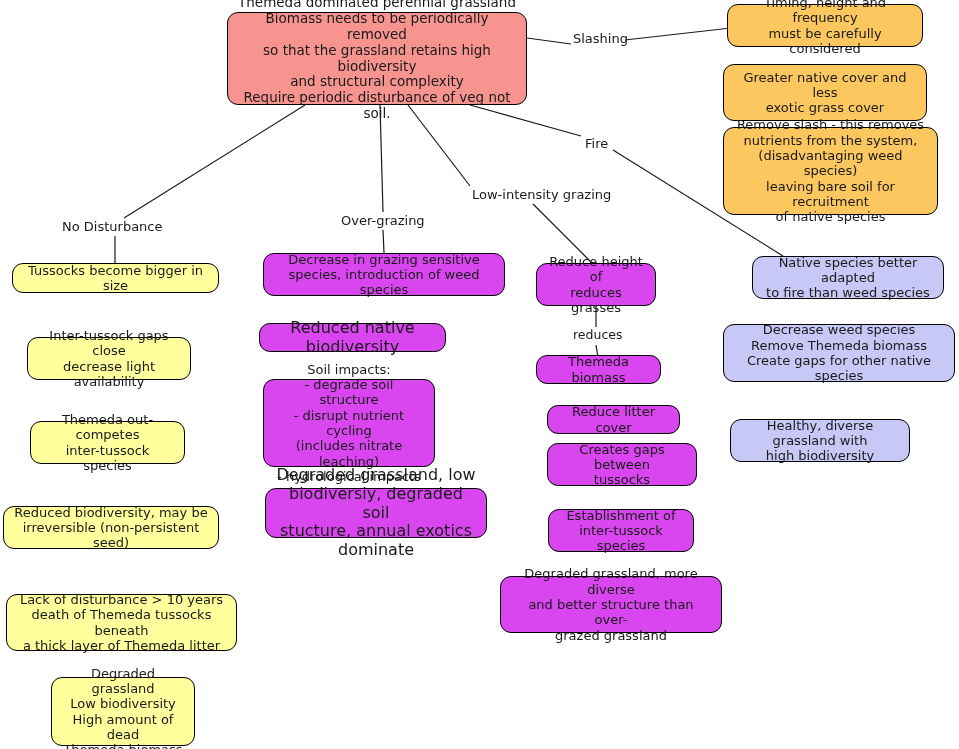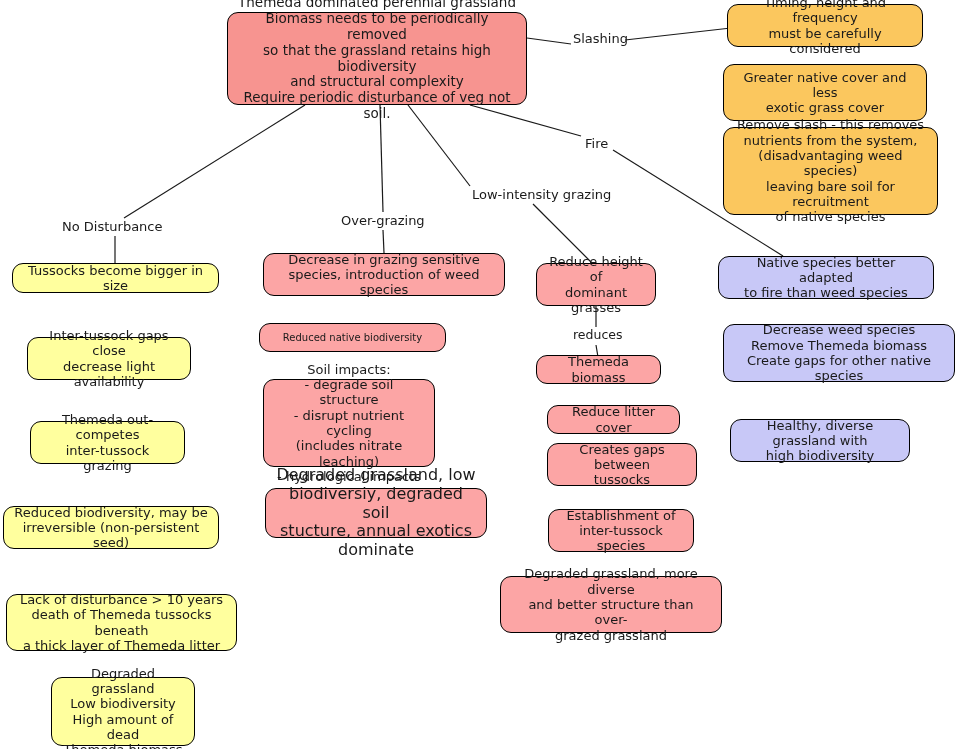--- a/index.html
+++ b/index.html
@@ -38,21 +38,21 @@
     justify-content: center;
     text-align: center;
     color: #1a1a1a;
     line-height: 1.18;
     padding: 3px 9px;
     white-space: pre-line;
     z-index: 2;
   }
   .node.pink   { background: #f79490; }
   .node.yellow { background: #ffff9e; }
-  .node.green  { background: #fca5a5; }
+  .node.green  { background: #d946ef; }
   .node.orange { background: #fbc75e; }
   .node.purple { background: #c8c8f7; }
 
   .edge-label {
     position: absolute;
     color: #1a1a1a;
     white-space: nowrap;
     z-index: 3;
     background: transparent;
   }
@@ -95,51 +95,51 @@
   <div class="edge-label" style="left:573px; top:31px; font-size:13px;">Slashing</div>
   <div class="edge-label" style="left:585px; top:136px; font-size:13px;">Fire</div>
   <div class="edge-label" style="left:573px; top:327px; font-size:12.5px;">reduces</div>
 
   <div class="node yellow" style="left:12px; top:263px; width:207px; height:30px; font-size:13px;">Tussocks become bigger in size</div>
 
   <div class="node yellow" style="left:27px; top:337px; width:164px; height:43px; font-size:13px;">Inter-tussock gaps close
 decrease light availability</div>
 
   <div class="node yellow" style="left:30px; top:421px; width:155px; height:43px; font-size:13px;">Themeda out-competes
-inter-tussock grazing</div>
+inter-tussock species</div>
 
   <div class="node yellow" style="left:3px; top:506px; width:216px; height:43px; font-size:13px;">Reduced biodiversity, may be
 irreversible (non-persistent seed)</div>
 
   <div class="node yellow" style="left:6px; top:594px; width:231px; height:57px; font-size:13px;">Lack of disturbance &gt; 10 years
 death of Themeda tussocks beneath
 a thick layer of Themeda litter</div>
 
   <div class="node yellow" style="left:51px; top:677px; width:144px; height:69px; font-size:13px;">Degraded grassland
 Low biodiversity
 High amount of dead
 Themeda biomass</div>
 
   <div class="node green" style="left:263px; top:253px; width:242px; height:43px; font-size:13px;">Decrease in grazing sensitive
 species, introduction of weed species</div>
 
-  <div class="node green" style="left:259px; top:323px; width:187px; height:29px; font-size:10px;">Reduced native biodiversity</div>
+  <div class="node green" style="left:259px; top:323px; width:187px; height:29px; font-size:16px;">Reduced native biodiversity</div>
 
   <div class="node green" style="left:263px; top:379px; width:172px; height:88px; font-size:13px;">Soil impacts:
 - degrade soil structure
 - disrupt nutrient cycling
 (includes nitrate leaching)
 - hydrological impacts</div>
 
   <div class="node green" style="left:265px; top:488px; width:222px; height:50px; font-size:16px;">Degraded grassland, low
 biodiversiy, degraded soil
 stucture, annual exotics dominate</div>
 
   <div class="node green" style="left:536px; top:263px; width:120px; height:43px; font-size:13px;">Reduce height of
-dominant grasses</div>
+reduces grasses</div>
 
   <div class="node green" style="left:536px; top:355px; width:125px; height:29px; font-size:13px;">Themeda biomass</div>
 
   <div class="node green" style="left:547px; top:405px; width:133px; height:29px; font-size:13px;">Reduce litter cover</div>
 
   <div class="node green" style="left:547px; top:443px; width:150px; height:43px; font-size:13px;">Creates gaps between
 tussocks</div>
 
   <div class="node green" style="left:548px; top:509px; width:146px; height:43px; font-size:13px;">Establishment of
 inter-tussock species</div>
@@ -153,21 +153,21 @@
 
   <div class="node orange" style="left:723px; top:64px; width:204px; height:57px; font-size:13px;">Greater native cover and less
 exotic grass cover</div>
 
   <div class="node orange" style="left:723px; top:127px; width:215px; height:88px; font-size:13px;">Remove slash - this removes
 nutrients from the system,
 (disadvantaging weed species)
 leaving bare soil for recruitment
 of native species</div>
 
-  <div class="node purple" style="left:718px; top:256px; width:216px; height:43px; font-size:13px;">Native species better adapted
+  <div class="node purple" style="left:752px; top:256px; width:192px; height:43px; font-size:13px;">Native species better adapted
 to fire than weed species</div>
 
   <div class="node purple" style="left:723px; top:324px; width:232px; height:58px; font-size:13px;">Decrease weed species
 Remove Themeda biomass
 Create gaps for other native species</div>
 
   <div class="node purple" style="left:730px; top:419px; width:180px; height:43px; font-size:13px;">Healthy, diverse grassland with
 high biodiversity</div>
 
 </div>

